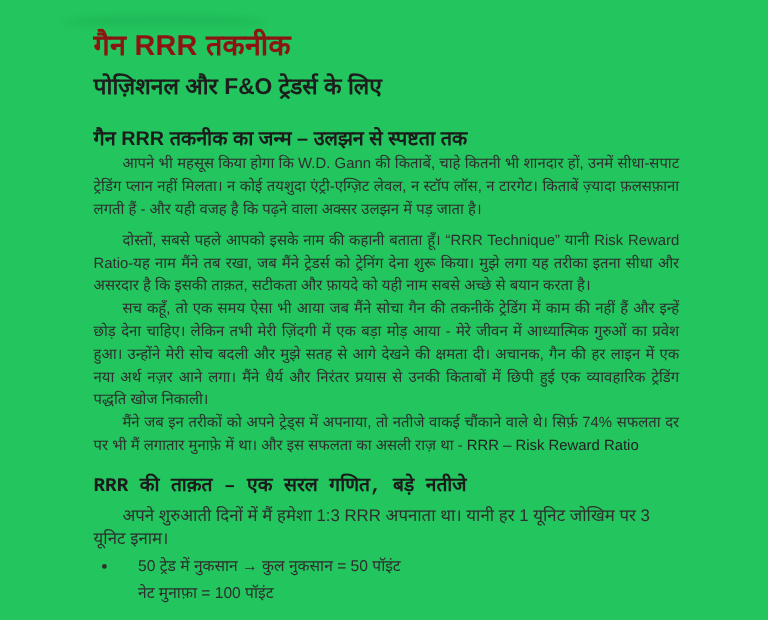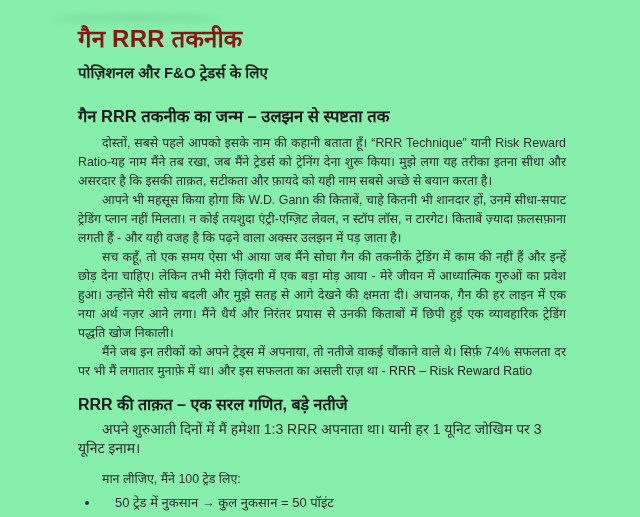--- a/index.html
+++ b/index.html
@@ -5,21 +5,21 @@
   * { margin: 0; padding: 0; box-sizing: border-box; }
   html, body {
     width: 640px; height: 517px;
     background: #ffffff;
     font-family: "Liberation Sans", "DejaVu Sans", sans-serif;
     overflow: hidden;
   }
   .page {
     width: 640px; height: 517px;
     padding: 24px 74px 10px 78px;
-    background: #86efac;
+    background: #22c55e;
     position: relative;
   }
   .scan-shadow {
     position: absolute;
     top: 14px; left: 52px;
     width: 170px; height: 10px;
     background: linear-gradient(to bottom, rgba(0,0,0,0.10), rgba(0,0,0,0));
     border-radius: 50%;
     filter: blur(3px);
     pointer-events: none;
@@ -27,21 +27,21 @@
   .doc-title {
     color: #8b1512;
     font-size: 24px;
     font-weight: 700;
     line-height: 30px;
     letter-spacing: 0.2px;
   }
   .doc-subtitle1 {
     margin-top: 9px;
     color: #1d1d1d;
-    font-size: 15px;
+    font-size: 19px;
     font-weight: 600;
     line-height: 20px;
   }
   .doc-subtitle2 {
     margin-top: 22px;
     color: #1b1b1b;
     font-size: 16.5px;
     font-weight: 700;
     line-height: 22px;
   }
@@ -54,20 +54,21 @@
     text-indent: 24px;
   }
   .body-para.first { margin-top: 7px; }
   .bold-inline { font-weight: 400; color: #222222; }
   .section-heading {
     margin-top: 13px;
     color: #1b1b1b;
     font-size: 16px;
     font-weight: 700;
     line-height: 22px;
+    font-family: Liberation Mono, monospace;
   }
   .section-intro {
     margin-top: 4px;
     color: #2e2e2e;
     font-size: 14px;
     line-height: 19px;
     text-indent: 24px;
   }
   .example-label {
     margin-top: 12px;
@@ -100,31 +101,30 @@
 
 <div class="page">
   <div class="scan-shadow"></div>
 
   <h1 class="doc-title">गैन RRR तकनीक</h1>
 
   <div class="doc-subtitle1">पोज़िशनल और F&amp;O ट्रेडर्स के लिए</div>
 
   <div class="doc-subtitle2">गैन RRR तकनीक का जन्म – उलझन से स्पष्टता तक</div>
 
+  <p class="body-para">आपने भी महसूस किया होगा कि W.D. Gann की किताबें, चाहे कितनी भी शानदार हों, उनमें सीधा-सपाट ट्रेडिंग प्लान नहीं मिलता। न कोई तयशुदा एंट्री-एग्ज़िट लेवल, न स्टॉप लॉस, न टारगेट। किताबें ज़्यादा फ़लसफ़ाना लगती हैं - और यही वजह है कि पढ़ने वाला अक्सर उलझन में पड़ जाता है।</p>
+
   <p class="body-para first">दोस्तों, सबसे पहले आपको इसके नाम की कहानी बताता हूँ। “RRR Technique” यानी Risk Reward Ratio-यह नाम मैंने तब रखा, जब मैंने ट्रेडर्स को ट्रेनिंग देना शुरू किया। मुझे लगा यह तरीका इतना सीधा और असरदार है कि इसकी ताक़त, सटीकता और फ़ायदे को यही नाम सबसे अच्छे से बयान करता है।</p>
-
-  <p class="body-para">आपने भी महसूस किया होगा कि W.D. Gann की किताबें, चाहे कितनी भी शानदार हों, उनमें सीधा-सपाट ट्रेडिंग प्लान नहीं मिलता। न कोई तयशुदा एंट्री-एग्ज़िट लेवल, न स्टॉप लॉस, न टारगेट। किताबें ज़्यादा फ़लसफ़ाना लगती हैं - और यही वजह है कि पढ़ने वाला अक्सर उलझन में पड़ जाता है।</p>
 
   <p class="body-para">सच कहूँ, तो एक समय ऐसा भी आया जब मैंने सोचा गैन की तकनीकें ट्रेडिंग में काम की नहीं हैं और इन्हें छोड़ देना चाहिए। लेकिन तभी मेरी ज़िंदगी में एक बड़ा मोड़ आया - मेरे जीवन में आध्यात्मिक गुरुओं का प्रवेश हुआ। उन्होंने मेरी सोच बदली और मुझे सतह से आगे देखने की क्षमता दी। अचानक, गैन की हर लाइन में एक नया अर्थ नज़र आने लगा। मैंने धैर्य और निरंतर प्रयास से उनकी किताबों में छिपी हुई एक व्यावहारिक ट्रेडिंग पद्धति खोज निकाली।</p>
 
   <p class="body-para"><span>मैंने जब इन तरीकों को अपने ट्रेड्स में अपनाया, तो नतीजे वाकई चौंकाने वाले थे। सिर्फ़ 74% सफलता दर पर भी मैं लगातार मुनाफ़े में था। और इस सफलता का असली राज़ था - </span><span class="bold-inline">RRR – Risk Reward Ratio</span></p>
 
   <h2 class="section-heading">RRR की ताक़त – एक सरल गणित, बड़े नतीजे</h2>
 
   <p class="section-intro">अपने शुरुआती दिनों में मैं हमेशा 1:3 RRR अपनाता था। यानी हर 1 यूनिट जोखिम पर 3 यूनिट इनाम।</p>
 
-  <p class="example-label">मान लीजिए, मैंने 100 ट्रेड लिए:</p>
 
   <ul class="bullet-list">
     <li><span class="dot"></span><span>50 ट्रेड में नुकसान → कुल नुकसान = 50 पॉइंट</span></li>
     <li><span>नेट मुनाफ़ा = 100 पॉइंट</span></li>
   </ul>
 </div>
 
 </body></html>

